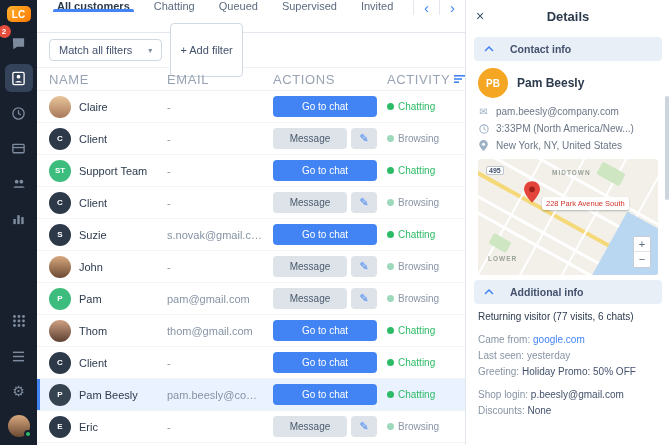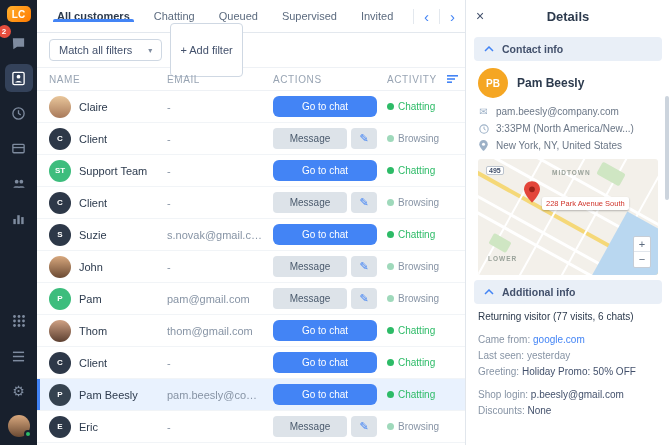--- a/index.html
+++ b/index.html
@@ -12,62 +12,62 @@
   .logo { width:24px; height:16px; border-radius:5px; background:linear-gradient(135deg,#ffb02e,#ff7a00); color:#fff; font-weight:bold; font-size:10px; display:flex; align-items:center; justify-content:center; }
   .sb-item { width:28px; height:28px; margin-top:7px; display:flex; align-items:center; justify-content:center; color:#7e8b9f; position:relative; border-radius:6px; cursor:pointer; }
   .sb-item.active { background:#34425a; color:#fff; }
   .sb-badge { position:absolute; top:-4px; left:-7px; background:#e64d3d; color:#fff; font-size:8px; font-weight:bold; border-radius:7px; min-width:13px; height:13px; line-height:13px; text-align:center; padding:0 2px; }
   .sb-bottom { margin-top:auto; display:flex; flex-direction:column; align-items:center; }
   .sb-avatar { width:22px; height:22px; border-radius:50%; background:linear-gradient(180deg,#d8a87e,#6b4a33); position:relative; margin-top:10px; }
   .sb-avatar .online { position:absolute; right:-2px; bottom:-1px; width:8px; height:8px; border-radius:50%; background:#2dbb67; border:2px solid #18202d; }
 
   
   .main { flex:1; min-width:0; display:flex; flex-direction:column; background:#fff; border-right:1px solid #e1e6ec; }
-  .tabbar { height:33px; display:flex; align-items:center; border-bottom:1px solid #e3e8ee; padding-left:8px; flex-shrink:0; }
+  .tabbar { height:33px; display:flex; align-items:flex-start; border-bottom:1px solid #e3e8ee; padding-left:8px; flex-shrink:0; }
   .tabs { display:flex; overflow:hidden; flex:1; }
   .tab { padding:0 12px; font-size:11px; color:#5c6b7f; display:flex; align-items:center; position:relative; white-space:nowrap; cursor:pointer; }
   .tab.active { color:#2c3a4d; font-weight:bold; }
   .tab.active::after { content:''; position:absolute; left:8px; right:8px; bottom:0; height:3px; background:#4384f5; border-radius:2px 2px 0 0; }
   .tabnav { display:flex; flex-shrink:0; }
   .tabnav button { width:26px; border:none; background:none; color:#4384f5; font-size:15px; border-left:1px solid #e3e8ee; cursor:pointer; line-height:1; }
 
   .filterbar { height:35px; display:flex; align-items:center; gap:8px; padding:0 12px; border-bottom:1px solid #eef1f5; flex-shrink:0; }
   .dropdown { font-size:11px; color:#43516c; border:1px solid #cfd8e3; border-radius:4px; padding:4px 9px; background:#fff; display:flex; gap:16px; align-items:center; cursor:pointer; }
   .dropdown .caret { font-size:8px; color:#7e8b9f; }
   .addfilter { font-size:11px; color:#43516c; border:1px solid #cfd8e3; border-radius:4px; padding:20px 9px; background:#fff; cursor:pointer; }
 
-  .thead { display:grid; grid-template-columns:118px 106px 114px 1fr 22px; padding-left:12px; align-items:center; height:23px; font-size:10px; letter-spacing:0.6px; color:#98a4b3; border-bottom:1px solid #eef1f5; flex-shrink:0; }
+  .thead { display:grid; grid-template-columns:118px 106px 114px 1fr 22px; padding-left:12px; align-items:center; height:23px; font-size:13px; letter-spacing:0.6px; color:#98a4b3; border-bottom:1px solid #eef1f5; flex-shrink:0; }
   .sorticon { justify-self:end; margin-right:6px; display:flex; }
 
   .rows { flex:1; overflow:hidden; }
   .row { display:grid; grid-template-columns:118px 106px 114px 1fr 22px; padding-left:12px; align-items:center; height:32px; border-bottom:1px solid #f1f4f7; cursor:pointer; }
   .row.selected { background:#e9f2fe; box-shadow:inset 3px 0 0 #4384f5; }
   .namecell { display:flex; align-items:center; min-width:0; }
   .avatar { width:22px; height:22px; border-radius:50%; color:#fff; font-size:8px; font-weight:bold; display:inline-flex; align-items:center; justify-content:center; margin-right:8px; flex-shrink:0; }
   .rname { font-size:11px; color:#2c3a4d; white-space:nowrap; overflow:hidden; text-overflow:ellipsis; }
   .emailcell { font-size:11px; color:#8794a5; white-space:nowrap; overflow:hidden; text-overflow:ellipsis; padding-right:8px; }
   .actioncell { display:flex; align-items:center; }
   .btn { font-size:10px; border:none; border-radius:4px; height:21px; cursor:pointer; font-family:inherit; }
-  .btn.primary { background:#4384f5; color:#fff; width:104px;border-radius:6px; }
+  .btn.primary { background:#4384f5; color:#fff; width:104px; }
   .btn.secondary { background:#dde3e9; color:#4a5a6d; width:74px; }
   .editbtn { width:26px; height:21px; border:none; background:#dde3e9; border-radius:4px; color:#4384f5; margin-left:4px; font-size:11px; cursor:pointer; }
   .activitycell { display:flex; align-items:center; gap:4px; font-size:10px; white-space:nowrap; }
   .dot { width:7px; height:7px; border-radius:50%; flex-shrink:0; }
   .chatting { color:#2dbb67; }
   .chatting .dot { background:#2dbb67; }
   .browsing { color:#8794a5; }
   .browsing .dot { background:#9fd9bb; }
 
   
   .details { width:204px; flex-shrink:0; background:#fff; display:flex; flex-direction:column; position:relative; }
   .details-header { height:32px; display:flex; align-items:center; padding:0 10px; flex-shrink:0; }
   .close-x { font-size:14px; color:#43516c; cursor:pointer; width:14px; }
   .details-title { flex:1; text-align:center; font-size:13px; font-weight:bold; color:#2c3a4d; margin-right:14px; }
   .details-body { flex:1; overflow:hidden; }
-  .section-head { margin:5px 8px 7px; background:#e9eff7; border-radius:4px; height:24px; display:flex; align-items:center; gap:8px; padding:0 10px; font-size:10.5px; font-weight:bold; color:#43516c; cursor:pointer; }
+  .section-head { margin:5px 8px 7px; background:#e9eff7; border-radius:4px; height:24px; display:flex; align-items:center; gap:16px; padding:0 10px; font-size:10.5px; font-weight:bold; color:#43516c; cursor:pointer; }
   .contact { padding:0 12px; }
   .contact-top { display:flex; align-items:center; gap:9px; margin:2px 0 8px; }
   .pb-avatar { width:30px; height:30px; border-radius:50%; background:#f5a623; color:#fff; font-size:10px; font-weight:bold; display:flex; align-items:center; justify-content:center; flex-shrink:0; }
   .contact-name { font-size:12px; font-weight:bold; color:#2c3a4d; }
   .cline { display:flex; align-items:center; gap:7px; font-size:10px; color:#6b7787; margin:6px 0; white-space:nowrap; overflow:hidden; }
   .cline .ic { color:#9db1c7; width:11px; display:flex; justify-content:center; flex-shrink:0; }
 
   .map { position:relative; margin:8px 12px 2px; width:180px; height:116px; background:#f3f0ea; border-radius:3px; overflow:hidden; }
   .road { position:absolute; background:#ffffff; }
   .road.h { width:260px; height:3px; transform:rotate(29deg); }

